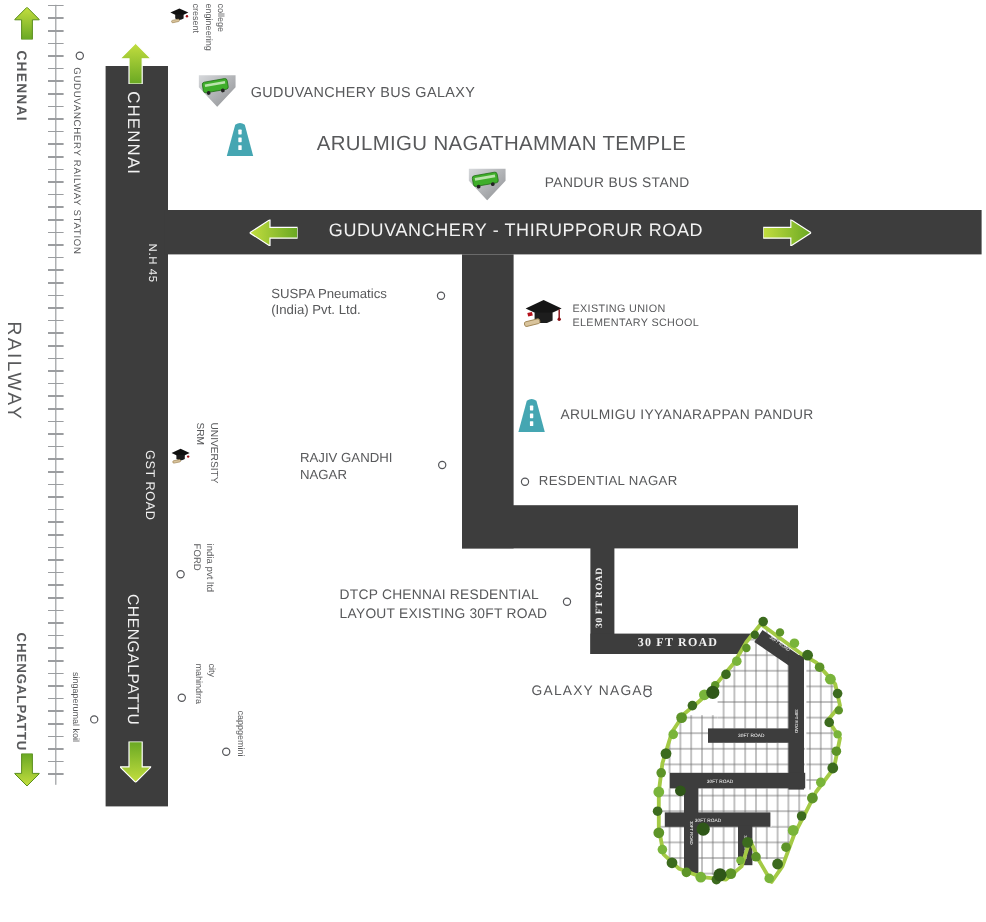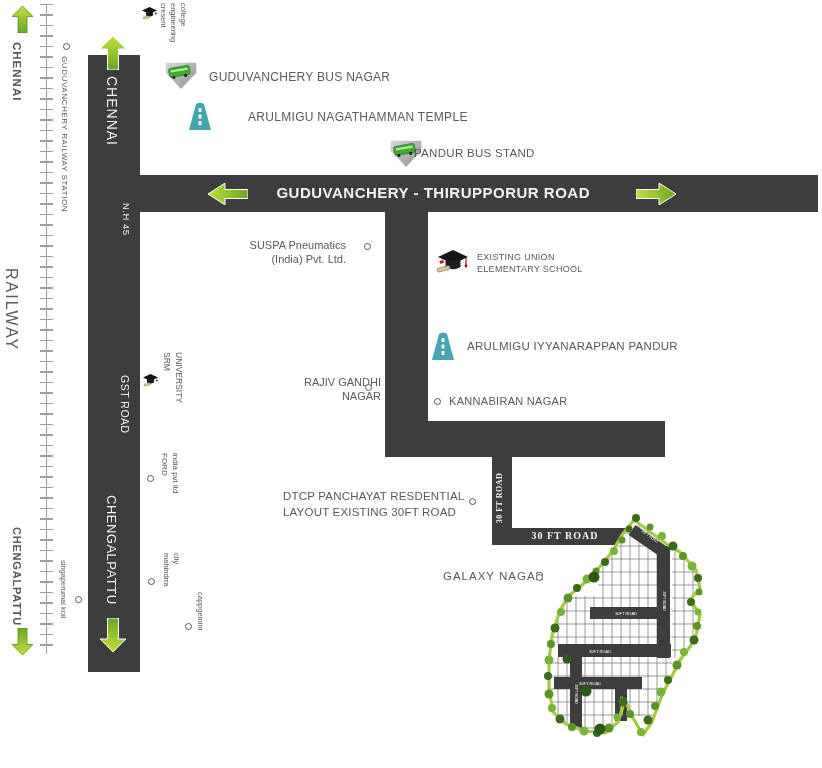--- a/index.html
+++ b/index.html
@@ -72,21 +72,21 @@
   <div class="abs v w" style="left:119px;top:375px;font-size:10.5px;letter-spacing:0.5px">GST ROAD</div>
   <div class="abs v w" style="left:104px;top:495px;font-size:13px;letter-spacing:0.5px">CHENGALPATTU</div>
   <svg class="abs" style="left:100px;top:618px" width="26" height="34" viewBox="0 0 26 34">
     <polygon points="13,0 26,13 18.5,13 18.5,34 7.5,34 7.5,13 0,13" fill="url(#gGreen)" stroke="#ffffff" stroke-width="1" transform="rotate(180 13 17)"></polygon>
   </svg>
 
   <div class="road" style="left:137px;top:175px;width:681px;height:37px"></div>
   <svg class="abs" style="left:208px;top:183px" width="40" height="22" viewBox="0 0 40 22">
     <polygon points="40,6.5 17,6.5 17,0 0,11 17,22 17,15.5 40,15.5" fill="url(#gGreenL)" stroke="#ffffff" stroke-width="1"></polygon>
   </svg>
-  <div class="abs w" style="left:260px;top:184px;width:330px;text-align:right;font-size:15px;font-weight:bold;letter-spacing:0.5px">GUDUVANCHERY - THIRUPPORUR ROAD</div>
+  <div class="abs w" style="left:274px;top:184px;width:330px;text-align:left;font-size:15px;font-weight:normal;letter-spacing:0.5px">GUDUVANCHERY - THIRUPPORUR ROAD</div>
   <svg class="abs" style="left:636px;top:183px" width="40" height="22" viewBox="0 0 40 22">
     <polygon points="0,6.5 23,6.5 23,0 40,11 23,22 23,15.5 0,15.5" fill="url(#gGreenL)" stroke="#ffffff" stroke-width="1"></polygon>
   </svg>
 
   <div class="road" style="left:385px;top:212px;width:43px;height:245px"></div>
   <div class="road" style="left:385px;top:421px;width:280px;height:36px"></div>
 
   <div class="road" style="left:492px;top:455px;width:20px;height:90px"></div>
   <div class="abs w serif" style="left:495px;top:538px;width:80px;font-size:8px;font-weight:bold;letter-spacing:0.5px;
        transform:rotate(-90deg);transform-origin:left top;text-align:center">30 FT ROAD</div>
@@ -106,42 +106,42 @@
 
   <svg class="abs" style="left:163px;top:60px" width="36" height="32" viewBox="0 0 36 32">
     <polygon points="2,2 34,2 34,13 18,30 2,13" fill="url(#gShield)" stroke="#ffffff" stroke-width="1.4"></polygon>
     <g transform="rotate(-10 16 12)">
       <rect x="6" y="7" width="21" height="9" rx="2" fill="#3fae2a" stroke="#1e6b14" stroke-width="0.6"></rect>
       <rect x="8" y="9" width="17" height="2.2" fill="#c8e9b9" opacity="0.9"></rect>
       <circle cx="10" cy="16.5" r="1.6" fill="#222"></circle>
         <circle cx="22" cy="16.5" r="1.6" fill="#222"></circle>
     </g>
   </svg>
-  <div class="abs g" style="left:209px;top:70px;font-size:12px;letter-spacing:0.3px">GUDUVANCHERY BUS NAGAR</div>
+  <div class="abs g" style="left:209px;top:70px;font-size:12px;letter-spacing:0.3px">GUDUVANCHERY BUS GALAXY</div>
 
   <svg class="abs" style="left:187px;top:101px" width="26" height="31" viewBox="0 0 26 31">
     <path d="M9 3 Q13 0 17 3 L24 29 L2 29 Z" fill="#45a6b2"></path>
     <rect x="11.6" y="7" width="2.8" height="4" rx="0.5" fill="#fff"></rect>
     <rect x="11.6" y="13.5" width="2.8" height="4" rx="0.5" fill="#fff"></rect>
     <rect x="11.6" y="20" width="2.8" height="4" rx="0.5" fill="#fff"></rect>
   </svg>
-  <div class="abs g" style="left:248px;top:110px;font-size:12px;letter-spacing:0.3px">ARULMIGU NAGATHAMMAN TEMPLE</div>
+  <div class="abs g" style="left:264px;top:110px;font-size:17px;letter-spacing:0.3px">ARULMIGU NAGATHAMMAN TEMPLE</div>
 
   <svg class="abs" style="left:388px;top:138px" width="36" height="32" viewBox="0 0 36 32">
     <polygon points="2,2 34,2 34,13 18,30 2,13" fill="url(#gShield)" stroke="#ffffff" stroke-width="1.4"></polygon>
     <g transform="rotate(-10 16 12)">
       <rect x="6" y="7" width="21" height="9" rx="2" fill="#3fae2a" stroke="#1e6b14" stroke-width="0.6"></rect>
       <rect x="8" y="9" width="17" height="2.2" fill="#c8e9b9" opacity="0.9"></rect>
       <circle cx="10" cy="16.5" r="1.6" fill="#222"></circle>
         <circle cx="22" cy="16.5" r="1.6" fill="#222"></circle>
     </g>
   </svg>
-  <div class="abs g" style="left:414px;top:147px;font-size:11.5px;letter-spacing:0.3px">PANDUR BUS STAND</div>
-
-  <div class="abs lbl" style="left:226px;top:238px;width:120px;text-align:right;font-size:11px">SUSPA Pneumatics
+  <div class="abs g" style="left:454px;top:147px;font-size:11.5px;letter-spacing:0.3px">PANDUR BUS STAND</div>
+
+  <div class="abs lbl" style="left:226px;top:238px;width:120px;text-align:left;font-size:11px">SUSPA Pneumatics
 (India) Pvt. Ltd.</div>
   <div class="mk" style="left:364px;top:243px"></div>
 
   <svg class="abs" style="left:436px;top:248px" width="34" height="28" viewBox="0 0 34 28">
     <polygon points="17,2 32,9 17,16 2,9" fill="#151515"></polygon>
     <path d="M9.5,12.5 L24.5,12.5 L24.5,19 Q17,23.5 9.5,19 Z" fill="#1d1d1d"></path>
     <polyline points="30,10 30,17" stroke="#8a0f15" stroke-width="1.2" fill="none"></polyline>
     <circle cx="30" cy="18" r="1.4" fill="#8a0f15"></circle>
     <rect x="1" y="19" width="13" height="4" rx="1.5" fill="#d9c49c" stroke="#9a7f4e" stroke-width="0.7" transform="rotate(-14 7 21)"></rect>
     <rect x="3.5" y="12.5" width="4" height="3" fill="#b5121b" transform="rotate(-14 5 13)"></rect>
@@ -150,26 +150,26 @@
 ELEMENTARY SCHOOL</div>
 
   <svg class="abs" style="left:430px;top:331px" width="26" height="31" viewBox="0 0 26 31">
     <path d="M9 3 Q13 0 17 3 L24 29 L2 29 Z" fill="#45a6b2"></path>
     <rect x="11.6" y="7" width="2.8" height="4" rx="0.5" fill="#fff"></rect>
     <rect x="11.6" y="13.5" width="2.8" height="4" rx="0.5" fill="#fff"></rect>
     <rect x="11.6" y="20" width="2.8" height="4" rx="0.5" fill="#fff"></rect>
   </svg>
   <div class="abs g" style="left:467px;top:340px;font-size:11.5px;letter-spacing:0.3px">ARULMIGU IYYANARAPPAN PANDUR</div>
 
-  <div class="abs lbl" style="left:269px;top:375px;width:112px;text-align:right;font-size:11px">RAJIV GANDHI
+  <div class="abs lbl" style="left:250px;top:375px;width:112px;text-align:left;font-size:11px">RAJIV GANDHI
 NAGAR</div>
   <div class="mk" style="left:365px;top:384px"></div>
 
   <div class="mk" style="left:434px;top:398px"></div>
-  <div class="abs g" style="left:449px;top:395px;font-size:11px;letter-spacing:0.3px">KANNABIRAN NAGAR</div>
+  <div class="abs g" style="left:449px;top:395px;font-size:11px;letter-spacing:0.3px">RESDENTIAL NAGAR</div>
 
   <svg class="abs" style="left:142px;top:373px" width="17" height="14" viewBox="0 0 17 14">
     <polygon points="8.5,1 16,4.5 8.5,8 1,4.5" fill="#111"></polygon>
     <path d="M5,6 L12,6 L12,9.5 Q8.5,11.8 5,9.5 Z" fill="#1a1a1a"></path>
     <circle cx="14.8" cy="7.5" r="1" fill="#a01015"></circle>
     <rect x="2" y="10.5" width="6.5" height="2" rx="0.8" fill="#d9c49c" stroke="#9a7f4e" stroke-width="0.5" transform="rotate(-12 5 11.5)"></rect>
   </svg>
   <div class="abs v g" style="left:160px;top:352px;font-size:8.5px;line-height:1.4">SRM
 UNIVERSITY</div>
 
@@ -177,21 +177,21 @@
   <div class="abs v g" style="left:158px;top:453px;font-size:8px;line-height:1.35">FORD
 india pvt ltd</div>
 
   <div class="mk" style="left:148px;top:578px"></div>
   <div class="abs v g" style="left:160px;top:553px;font-size:7.5px;line-height:1.4">mahindrra
 city</div>
 
   <div class="mk" style="left:185px;top:623px"></div>
   <div class="abs v g" style="left:196px;top:592px;font-size:7.5px">cappgemini</div>
 
-  <div class="abs lbl" style="left:283px;top:489px;font-size:11.5px;line-height:1.35;letter-spacing:0.2px">DTCP PANCHAYAT RESDENTIAL
+  <div class="abs lbl" style="left:283px;top:489px;font-size:11.5px;line-height:1.35;letter-spacing:0.2px">DTCP CHENNAI RESDENTIAL
 LAYOUT EXISTING 30FT ROAD</div>
   <div class="mk" style="left:469px;top:498px"></div>
 
   <div class="abs g" style="left:443px;top:570px;font-size:11.5px;letter-spacing:1px">GALAXY NAGAR</div>
   <div class="mk" style="left:536px;top:574px"></div>
 
   <svg class="abs" style="left:538px;top:503px" width="185" height="255" viewBox="538 503 185 255">
     <defs>
       <pattern id="plots" width="9" height="13" patternUnits="userSpaceOnUse">
         <rect width="9" height="13" fill="#ffffff" stroke="#6e6e6e" stroke-width="0.7"></rect>

